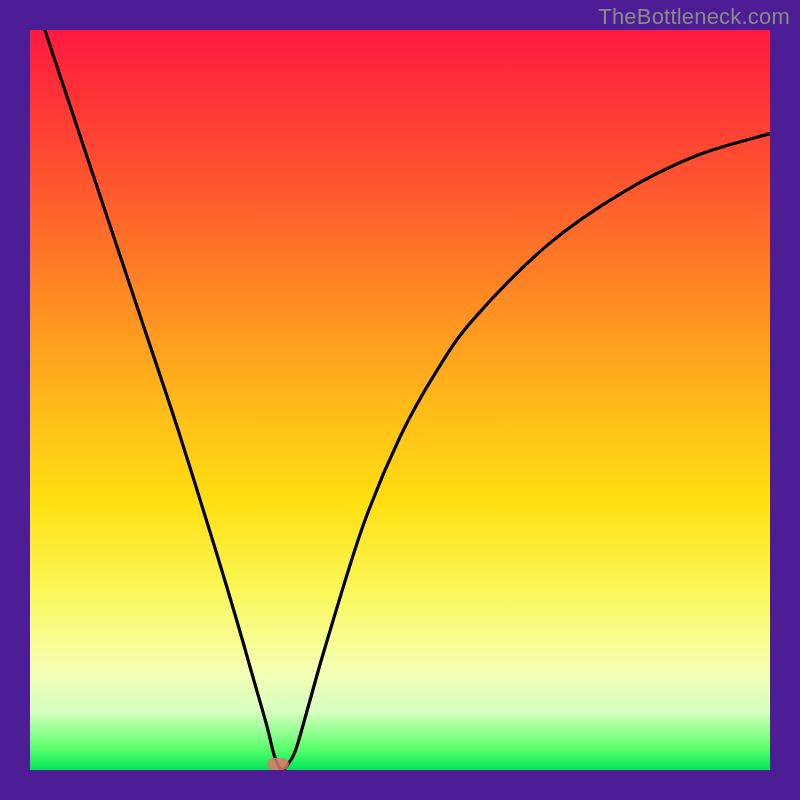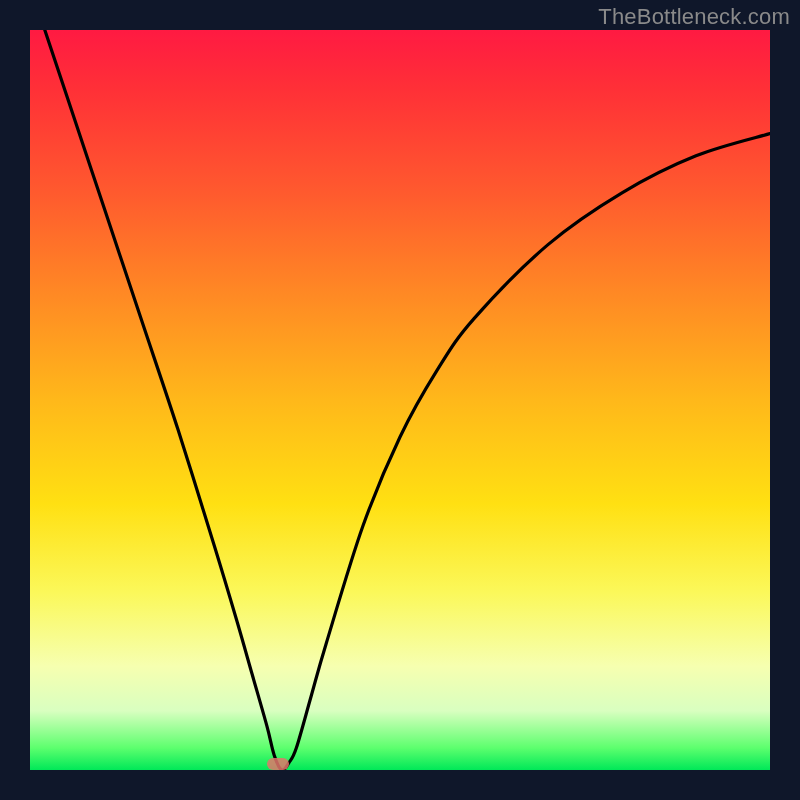--- a/index.html
+++ b/index.html
@@ -10,21 +10,21 @@
     height: 800px;
     overflow: hidden;
     font-family: Arial, Helvetica, sans-serif;
   }
   .frame {
     position: absolute;
     top: 0;
     left: 0;
     width: 800px;
     height: 800px;
-    background: #0f172a;
+    background: #4c1d95;
   }
   .plot {
     position: absolute;
     top: 30px;
     left: 30px;
     width: 740px;
     height: 740px;
     
     background: linear-gradient(to bottom,
       #ff1a42 0%,

